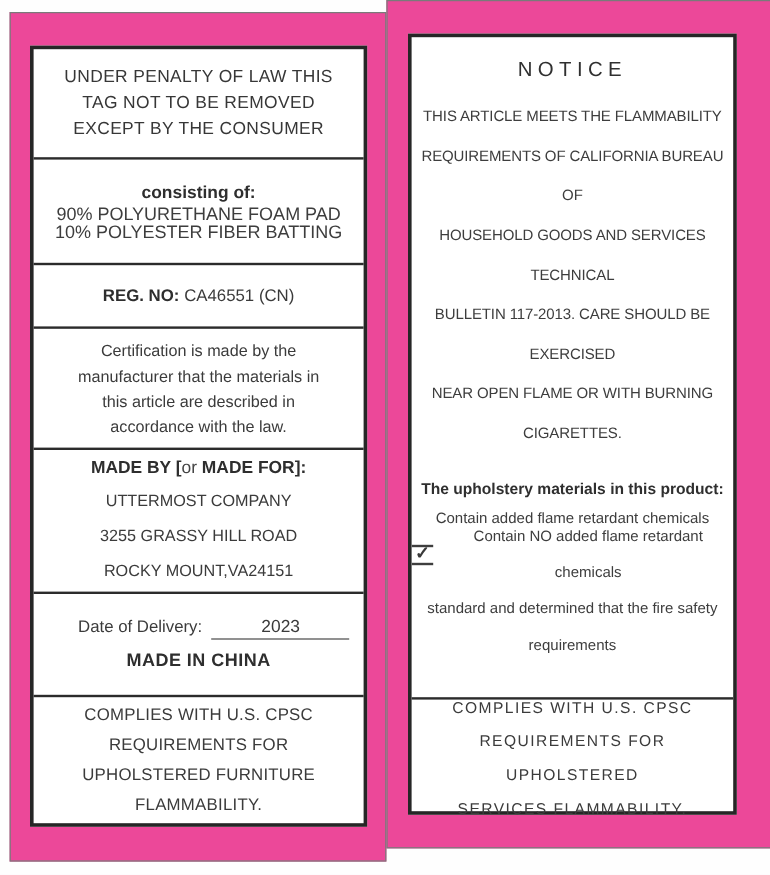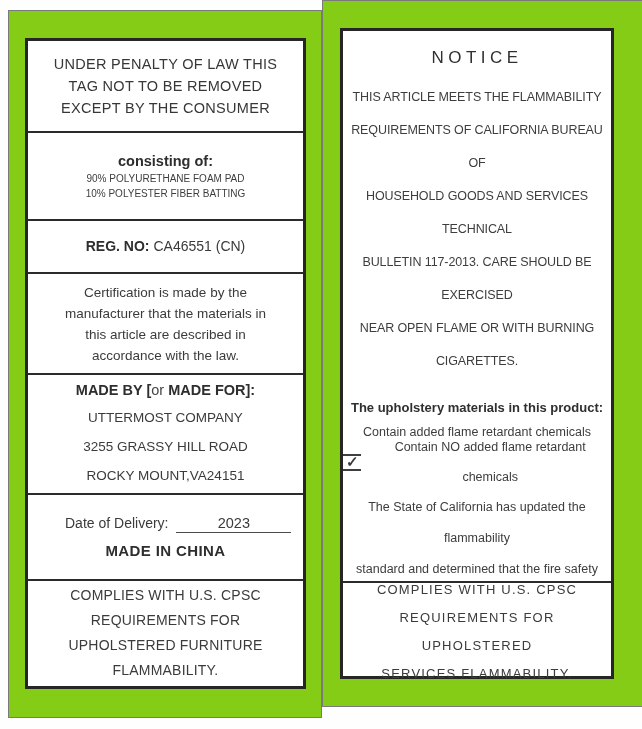--- a/index.html
+++ b/index.html
@@ -3,21 +3,21 @@
 <meta charset="utf-8">
 <style>
   html,body { margin:0; padding:0; background:#ffffff; }
   body {
     width:642px; height:729px; position:relative; overflow:hidden;
     font-family:"Liberation Sans", sans-serif; color:#3a3a3a;
     -webkit-font-smoothing:antialiased;
   }
   .sheet { position:absolute; inset:0; background:#fefefe; }
 
-  .panel { position:absolute; background:#84cc16; border:1px solid #7a7a7a; box-sizing:border-box; }
+  .panel { position:absolute; background:#ec4899; border:1px solid #7a7a7a; box-sizing:border-box; }
   .panel-left  { left:8px;  top:10px; width:314px; height:708px; }
   .panel-right { left:322px; top:0; width:354px; height:707px; }
 
   .inner {
     position:absolute; box-sizing:border-box;
     border:3px solid #262626; background:#ffffff;
   }
   .panel-left  .inner { left:16px; top:27px; width:281px; height:651px; display:flex; flex-direction:column; }
   .panel-right .inner { left:17px; top:27px; width:274px; height:651px; }
 
@@ -25,21 +25,21 @@
   .sec {
     box-sizing:border-box; border-bottom:2px solid #2b2b2b;
     display:flex; flex-direction:column; justify-content:center; align-items:center;
     text-align:center; width:100%;
   }
   .sec:last-child { border-bottom:none; }
   .sec-penalty { height:93px; font-size:14.5px; line-height:22px; letter-spacing:.3px; color:#373737; }
   .sec-material { height:88px; }
   .sec-material .mat-title { font-weight:bold; font-size:15px; line-height:19px; color:#2e2e2e; }
   .sec-material .mat-sub   { font-weight:bold; font-size:14.5px; line-height:20px; color:#2e2e2e; }
-  .sec-material .mat-line  { font-size:10px; line-height:15px; color:#3d3d3d; }
+  .sec-material .mat-line  { font-size:15px; line-height:15px; color:#3d3d3d; }
   .sec-reg { height:54px; font-size:14px; flex-direction:row; gap:4px; }
   .sec-reg .reg-label { font-weight:bold; color:#2e2e2e; }
   .sec-cert { height:102px; font-size:13.5px; line-height:21px; color:#3b3b3b; }
   .sec-madeby { height:120px; }
   .sec-madeby .mb-heading { font-size:14.5px; line-height:26px; font-weight:bold; color:#2e2e2e; }
   .sec-madeby .mb-heading .mb-mid { font-weight:normal; color:#444; }
   .sec-madeby .mb-line { font-size:13.5px; line-height:29px; color:#3b3b3b; }
   .sec-delivery { height:87px; align-items:stretch; }
   .delivery-row { padding-left:37px; text-align:left; font-size:14px; color:#3b3b3b; }
   .delivery-blank {
@@ -148,21 +148,20 @@
         <div class="materials-block">
           <div class="materials-heading">The upholstery materials in this product:</div>
           <div class="material-option">Contain added flame retardant chemicals</div>
           <div class="option-checked-row">
             <span class="checkbox-mark">✓</span>
             <span class="material-option">Contain NO added flame retardant chemicals</span>
           </div>
         </div>
 
         <div class="state-lines">
-          <div class="s-line">The State of California has updated the flammability</div>
           <div class="s-line">standard and determined that the fire safety requirements</div>
 
         </div>
       </div>
 
       <div class="notice-cpsc">
         <div class="c-line">COMPLIES WITH U.S. CPSC</div>
         <div class="c-line">REQUIREMENTS FOR UPHOLSTERED</div>
         <div class="c-line">SERVICES FLAMMABILITY.</div>
       </div>

